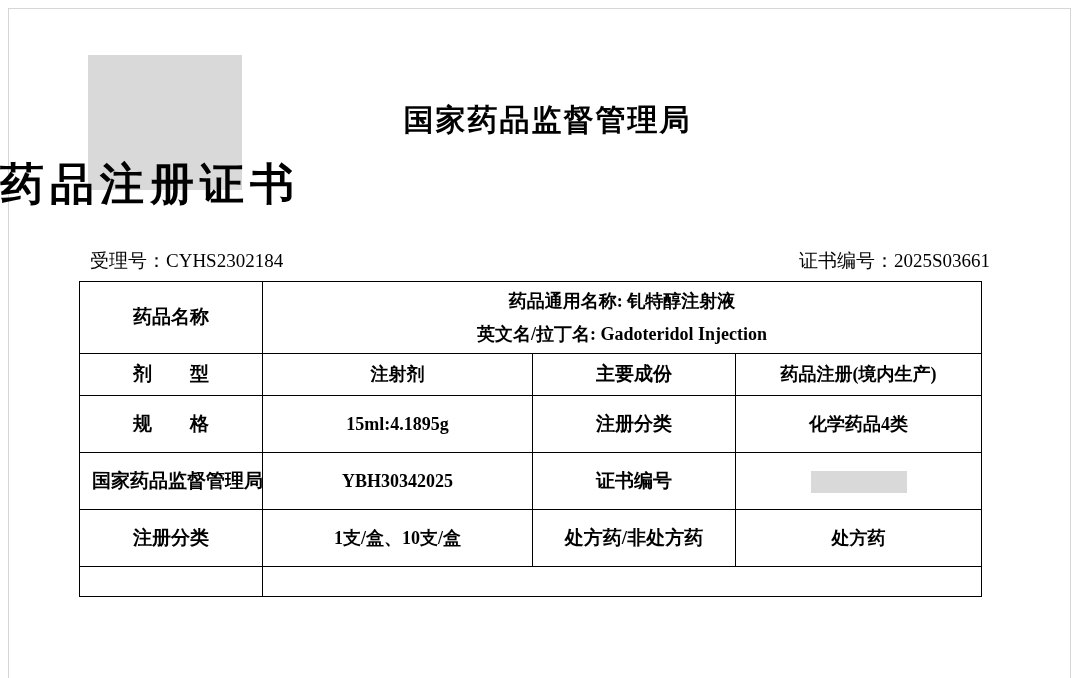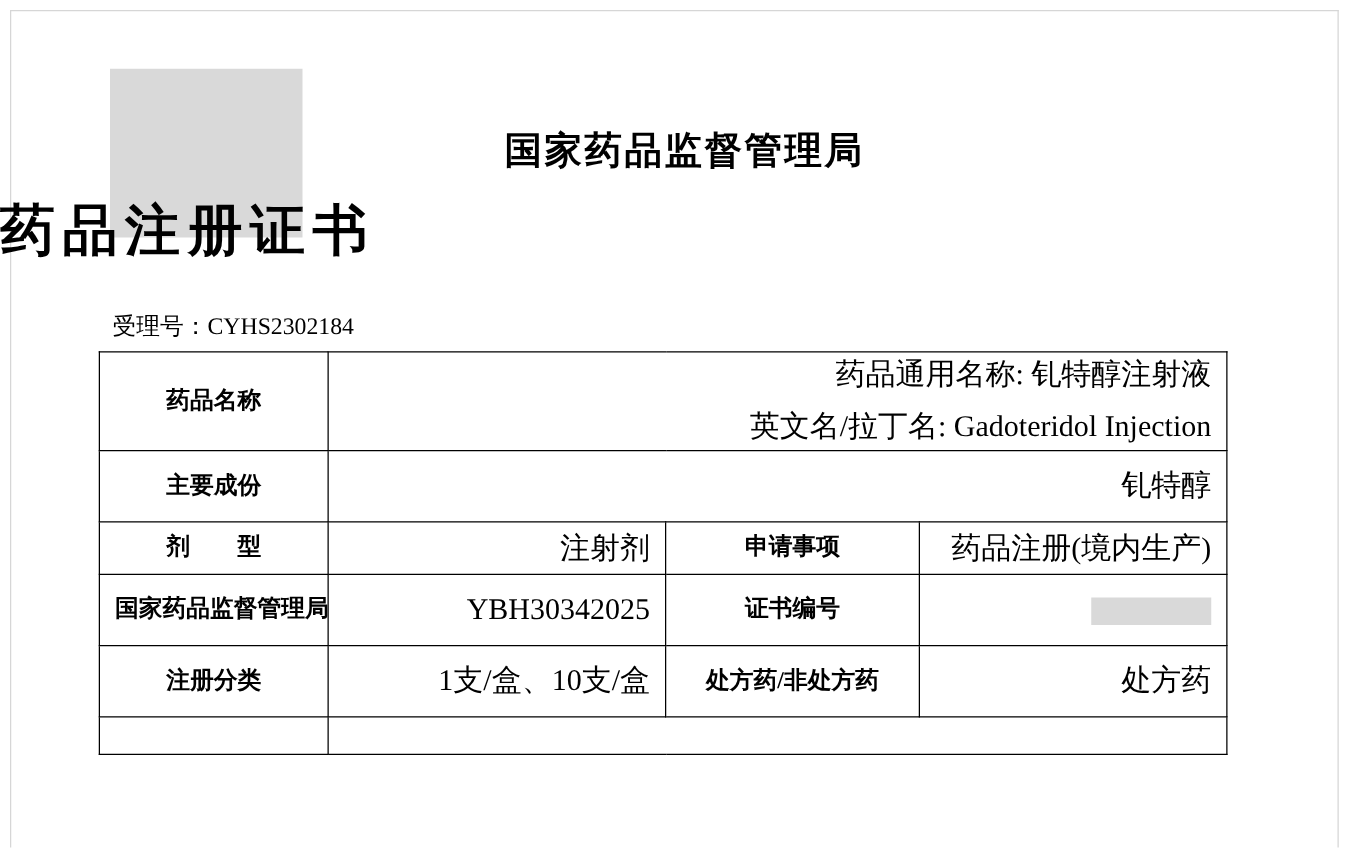--- a/index.html
+++ b/index.html
@@ -96,22 +96,23 @@
     vertical-align: middle;
     line-height: 1.5;
   }
   td.label {
     text-align: center;
     font-weight: bold;
     font-size: 19px;
     white-space: nowrap;
   }
   td.value {
-    text-align: right;
-    font-size: 24px;
+    text-align: center;
+    font-size: 18px;
+    font-weight: bold;
   }
   .redact {
     display: inline-block;
     width: 96px;
     height: 22px;
     background: #d9d9d9;
     vertical-align: middle;
   }
   .name-line { white-space: nowrap; }
   .name-line + .name-line { margin-top: 6px; }
@@ -124,46 +125,51 @@
 
   <div class="emblem"></div>
 
   <div class="org-title">国家药品监督管理局</div>
   <div class="doc-title">药品注册证书</div>
 
   <div class="meta-row">
     <div class="meta-left">
       <span>受理号：</span><span>CYHS2302184</span>
     </div>
+    <div class="meta-right">
+      <span>证书编号：</span><span>2025S03661</span>
+    </div>
   </div>
 
   <table class="cert">
     <colgroup>
       <col style="width:183px">
       <col style="width:270px">
       <col style="width:203px">
       <col style="width:246px">
     </colgroup>
     <tbody>
       <tr style="height:72px">
         <td class="label">药品名称</td>
         <td class="value" colspan="3">
           <div class="name-line">药品通用名称: 钆特醇注射液</div>
           <div class="name-line">英文名/拉丁名: Gadoteridol Injection</div>
         </td>
       </tr>
-      <tr style="height:57px">
-        <td class="label">主要成份</td>
-        <td class="value" colspan="3">钆特醇</td>
-      </tr>
       <tr style="height:42px">
         <td class="label">剂　　型</td>
         <td class="value">注射剂</td>
-        <td class="label">申请事项</td>
+        <td class="label">主要成份</td>
         <td class="value">药品注册(境内生产)</td>
+      </tr>
+      <tr style="height:57px">
+        <td class="label">规　　格</td>
+        <td class="value">15ml:4.1895g</td>
+        <td class="label">注册分类</td>
+        <td class="value">化学药品4类</td>
       </tr>
       <tr style="height:57px">
         <td class="label">国家药品监督管理局</td>
         <td class="value">YBH30342025</td>
         <td class="label">证书编号</td>
         <td class="value"><span class="redact"></span></td>
       </tr>
       <tr style="height:57px">
         <td class="label">注册分类</td>
         <td class="value">1支/盒、10支/盒</td>

